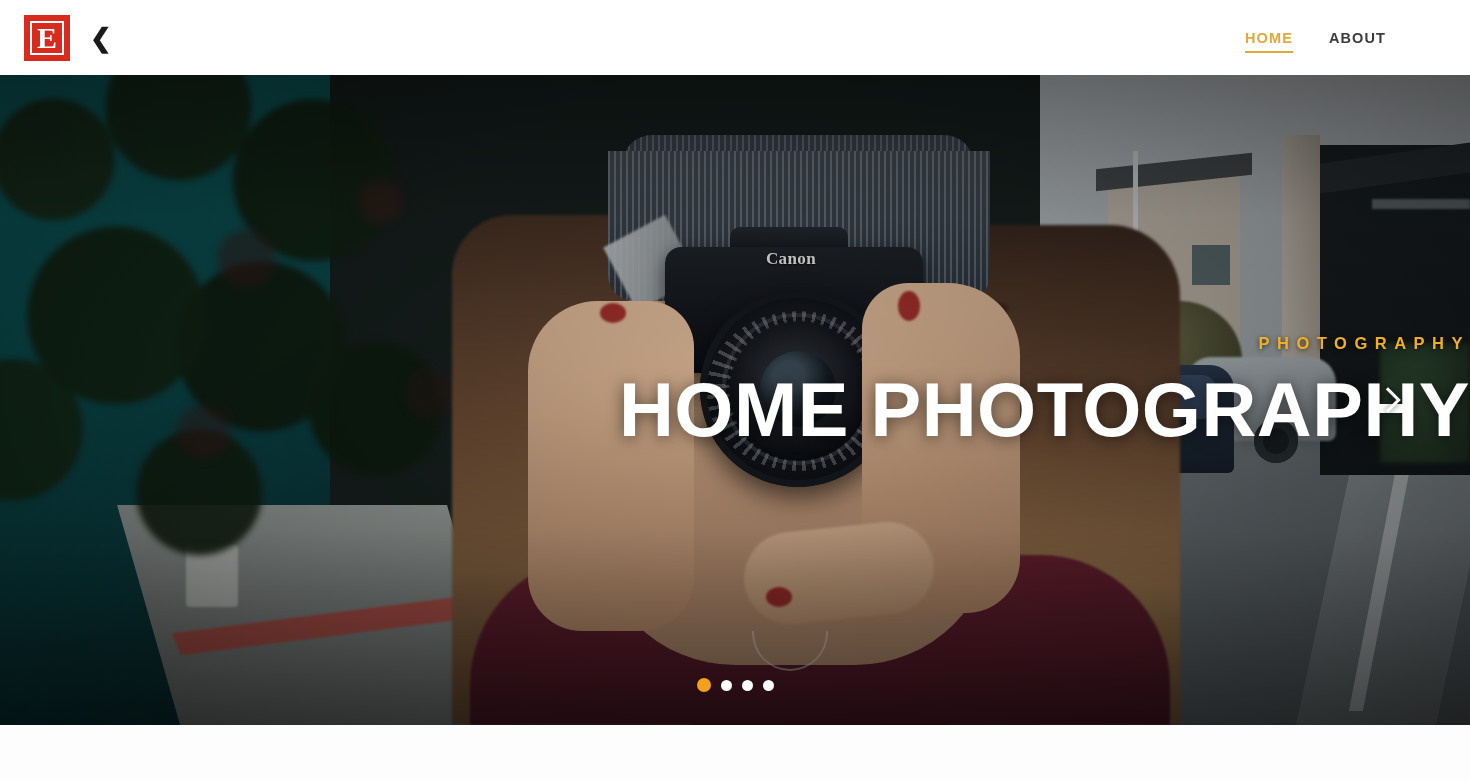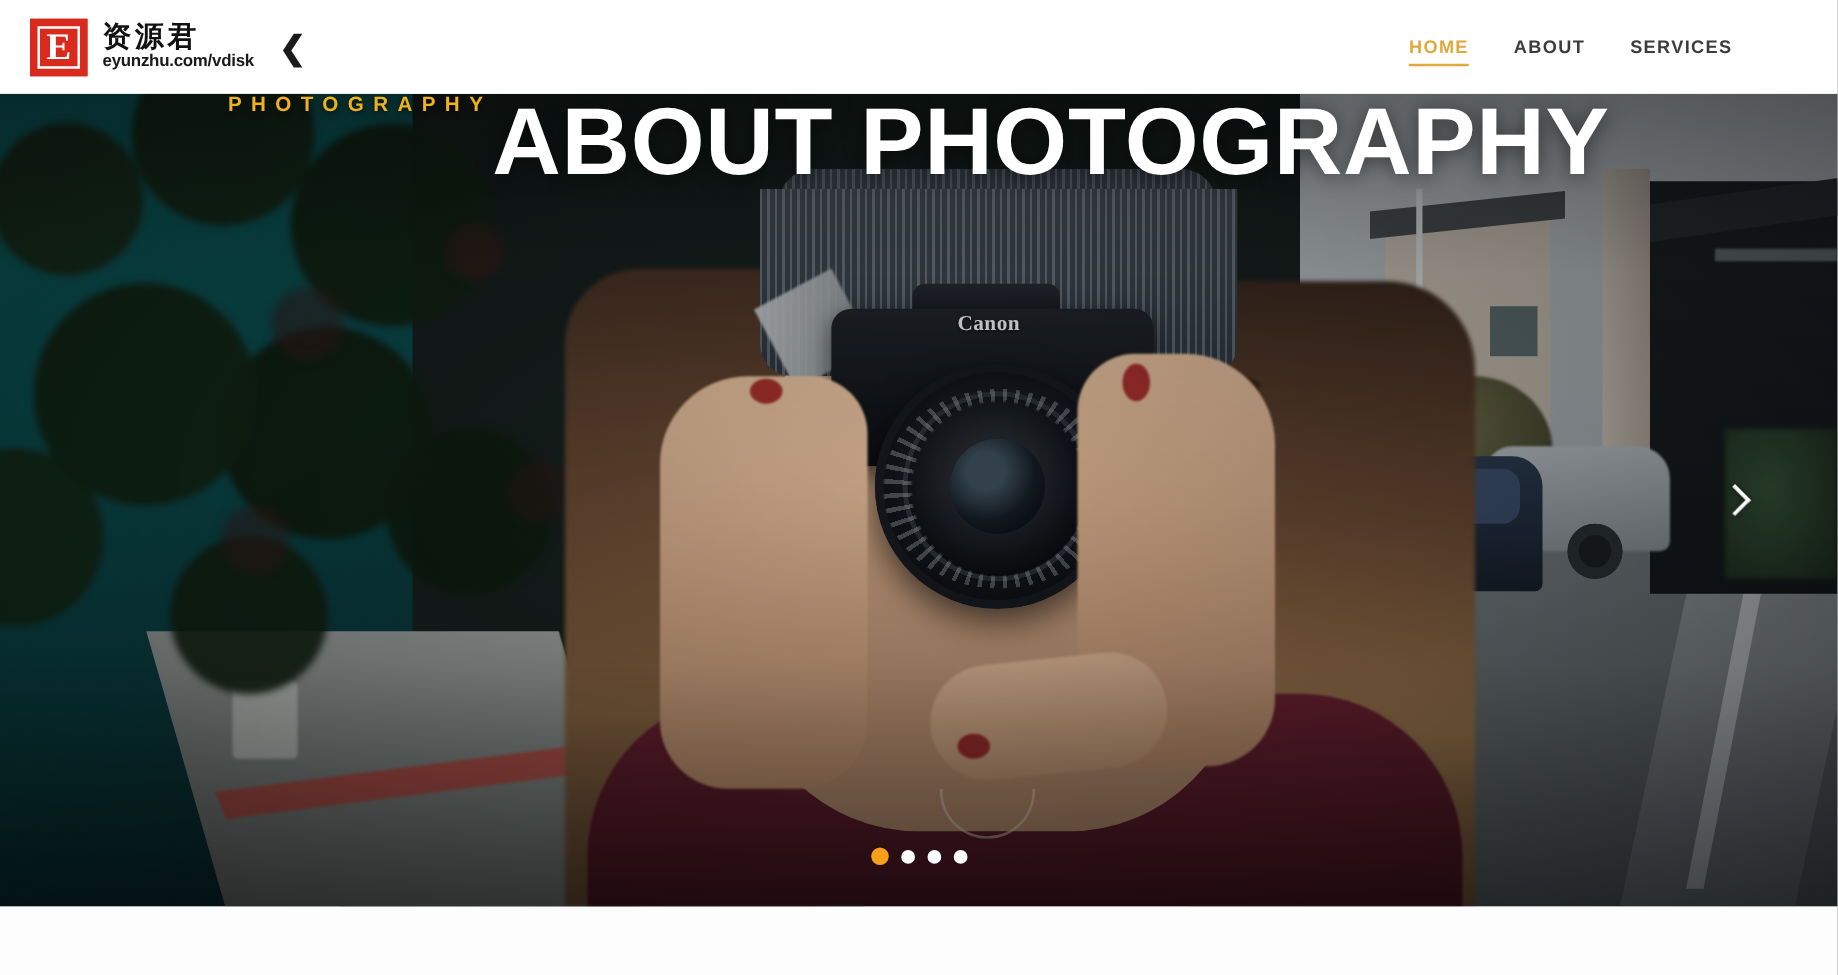--- a/index.html
+++ b/index.html
@@ -360,22 +360,22 @@
   .hero-vignette{
     position:absolute; inset:0;
     background:
       radial-gradient(ellipse at 50% 48%, rgba(0,0,0,.10) 0%, rgba(0,0,0,.34) 62%, rgba(0,0,0,.52) 100%),
       linear-gradient(180deg, rgba(0,0,0,.20) 0%, rgba(0,0,0,0) 22%, rgba(0,0,0,0) 70%, rgba(0,0,0,.30) 100%);
   }
 
   
   .hero-copy{
     position:absolute; inset:0; z-index:10;
-    display:flex; 
-    align-items:flex-start; justify-content:center;
+    display:flex; flex-direction:column;
+    align-items:flex-end; justify-content:center;
     padding-bottom:18px;
   }
   .hero-eyebrow{
     color:#f0b01f; font-size:16.5px; font-weight:bold;
     letter-spacing:7.5px; text-transform:uppercase;
     text-shadow:0 1px 5px rgba(0,0,0,.65);
     margin-bottom:18px;
   }
   .hero-title{
     color:#ffffff; font-size:76px; font-weight:bold;
@@ -406,42 +406,35 @@
 </style>
 </head>
 <body>
 
 <header class="site-header">
 
   <a class="brand">
     <span class="brand-mark">
       <span>E</span>
     </span>
-    <span class="brand-text">
-      <span class="brand-cn">资源君</span>
-      <span class="brand-url">eyunzhu.com/vdisk</span>
-    </span>
   </a>
 
   <span class="brand-toggle">❮</span>
 
   <nav class="main-nav">
 
     <div class="nav-item active">
       <span>HOME</span>
       <span class="nav-underline"></span>
     </div>
 
     <div class="nav-item">
       <span>ABOUT</span>
     </div>
 
-    <div class="nav-item">
-      <span>SERVICES</span>
-    </div>
 
 
 
   </nav>
 </header>
 
 <section class="hero">
 
   <div class="hero-photo">
     <div class="scene-sky"></div>
@@ -497,21 +490,21 @@
     <div class="nail-b"></div>
     <div class="nail-c"></div>
     <div class="necklace"></div>
     <div class="bracelet"></div>
 
     <div class="hero-vignette"></div>
   </div>
 
   <div class="hero-copy">
     <div class="hero-eyebrow">PHOTOGRAPHY</div>
-    <h1 class="hero-title">ABOUT PHOTOGRAPHY</h1>
+    <h1 class="hero-title">HOME PHOTOGRAPHY</h1>
   </div>
 
   <div class="hero-next"></div>
 
   <div class="hero-dots">
     <span class="dot is-active"></span>
     <span class="dot"></span>
     <span class="dot"></span>
     <span class="dot"></span>
   </div>

